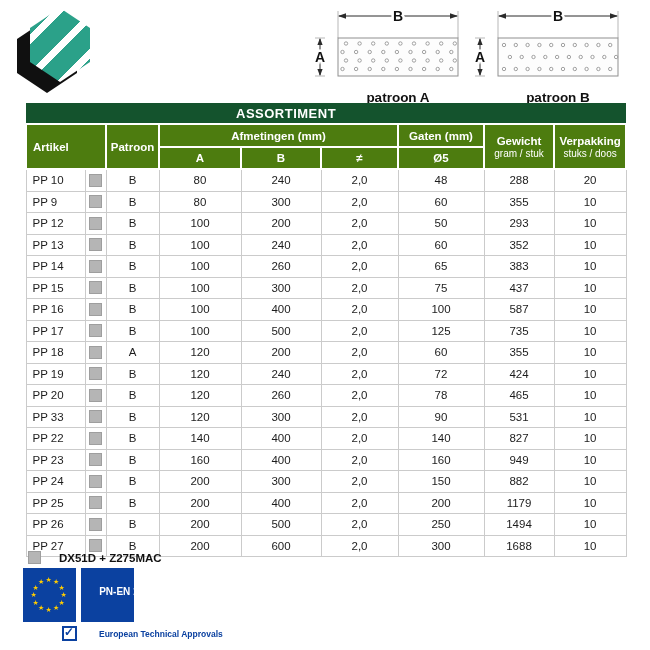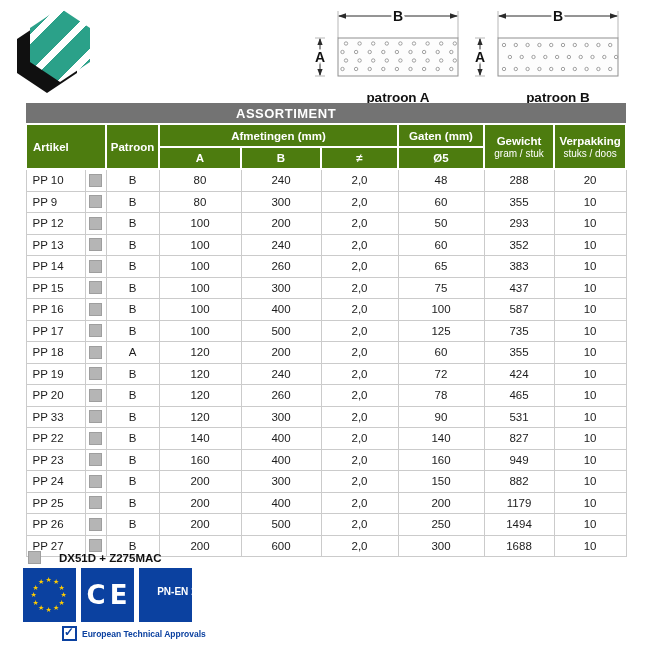--- a/index.html
+++ b/index.html
@@ -22,21 +22,21 @@
   .dg-line{stroke:#2b2b2b;stroke-width:1;}
   .dg-ext{stroke:#9a9a9a;stroke-width:0.7;}
   .dg-head{fill:#2b2b2b;}
   .dg-label{font:bold 14px "Liberation Sans",sans-serif;fill:#111;
             paint-order:stroke;stroke:#ffffff;stroke-width:5px;}
   .dg-caption{font:bold 13.5px "Liberation Sans",sans-serif;fill:#111;}
 
   
   table.assort{position:absolute;left:25px;top:103px;width:600px;
                border-collapse:collapse;table-layout:fixed;}
-  .titlebar{background:#737373;color:#fff;height:20px;border:none;
+  .titlebar{background:#14532d;color:#fff;height:20px;border:none;
             font-size:13px;font-weight:bold;letter-spacing:.5px;
             text-align:center;padding:0 80px 0 0;}
   thead th{background:#4d7c0f;color:#fff;border:2px solid #ffffff;
            font-size:11.5px;font-weight:bold;padding:0;text-align:center;}
   thead tr.h1 th{height:21px;}
   thead tr.h2 th{height:20px;}
   th.al{text-align:left;padding-left:6px;}
   .h-sub{font-size:10px;font-weight:normal;line-height:11px;}
   .h-main{line-height:13px;}
   tbody td{border:1px solid #cbcbcb;height:20.5px;padding:0;text-align:center;
@@ -52,21 +52,21 @@
   
   .badges{position:absolute;left:23px;top:568px;display:flex;gap:5px;}
   .badge{width:53px;height:54px;background:#0B41A0;position:relative;
          display:flex;align-items:center;justify-content:center;}
   .badge.ce span{color:#fff;font-family:"DejaVu Sans",sans-serif;
          font-size:26px;font-weight:bold;letter-spacing:4px;padding-left:3px;}
   .badge.std span{color:#fff;font-size:10px;font-weight:bold;margin-top:-8px;
          white-space:nowrap;padding-left:45px;}
   .star{position:absolute;font-size:7px;color:#FFCC00;line-height:7px;}
 
-  .eta{position:absolute;left:26px;top:626px;display:flex;align-items:center;gap:5px;padding-left:36px;}
+  .eta{position:absolute;left:26px;top:626px;display:flex;align-items:center;gap:22px;padding-left:36px;}
   .eta .checkbox{width:11px;height:11px;border:2px solid #0B41A0;background:#fff;
         position:relative;}
   .eta .checkbox::before{content:"✓";position:absolute;left:0px;top:-3px;
         color:#0B41A0;font-size:12px;font-weight:bold;}
   .eta .eta-label{color:#0B41A0;font-size:8.5px;font-weight:bold;}
 </style>
 </head>
 <body>
 
 <div class="page">
@@ -436,23 +436,20 @@
         <span class="star" style="left: 37.5px; top: 23px;">★</span>
         <span class="star" style="left: 35.4904px; top: 30.5px;">★</span>
         <span class="star" style="left: 30px; top: 35.9904px;">★</span>
         <span class="star" style="left: 22.5px; top: 38px;">★</span>
         <span class="star" style="left: 15px; top: 35.9904px;">★</span>
         <span class="star" style="left: 9.50962px; top: 30.5px;">★</span>
         <span class="star" style="left: 7.5px; top: 23px;">★</span>
         <span class="star" style="left: 9.50962px; top: 15.5px;">★</span>
         <span class="star" style="left: 15px; top: 10.0096px;">★</span>
       </div>
-    <div class="badge ce">
-      <span>CE</span>
-    </div>
     <div class="badge std">
       <span>PN-EN 14545</span>
     </div>
   </div>
 
   <div class="eta">
     <span class="checkbox"></span>
     <span class="eta-label">European Technical Approvals</span>
   </div>
 

